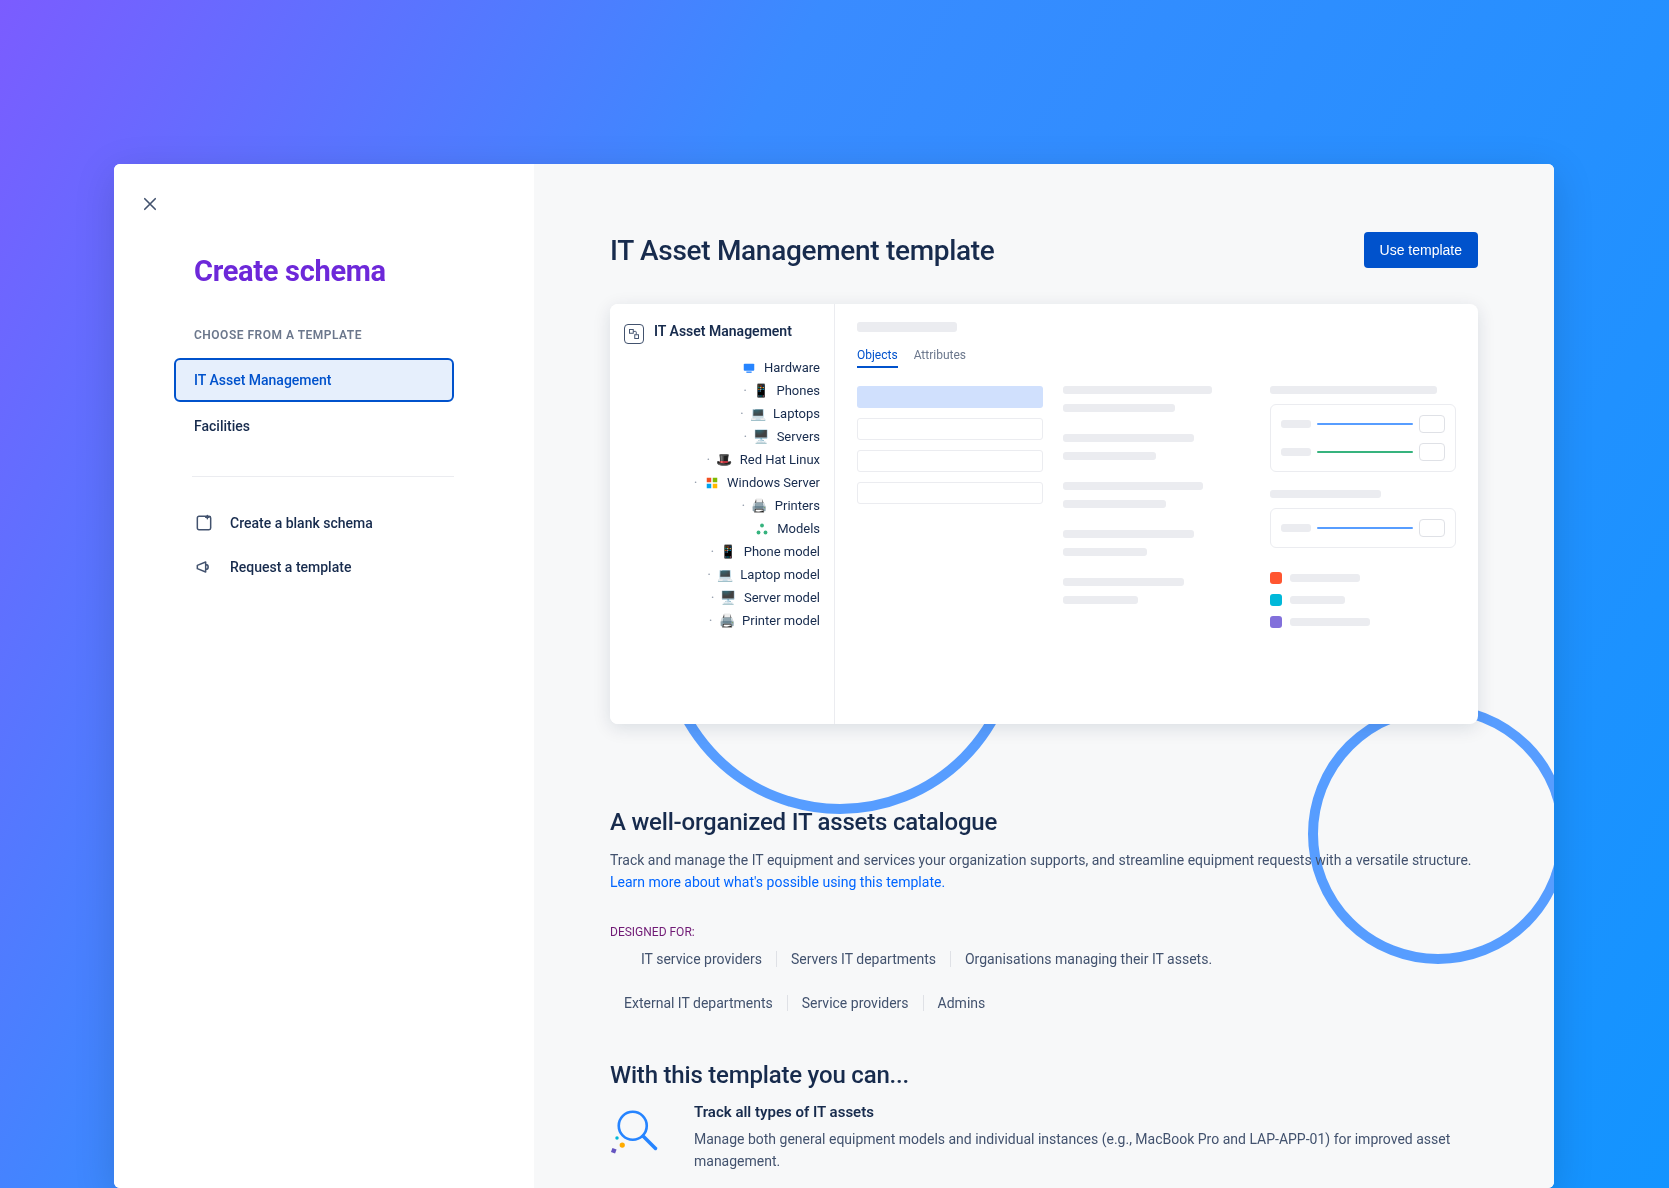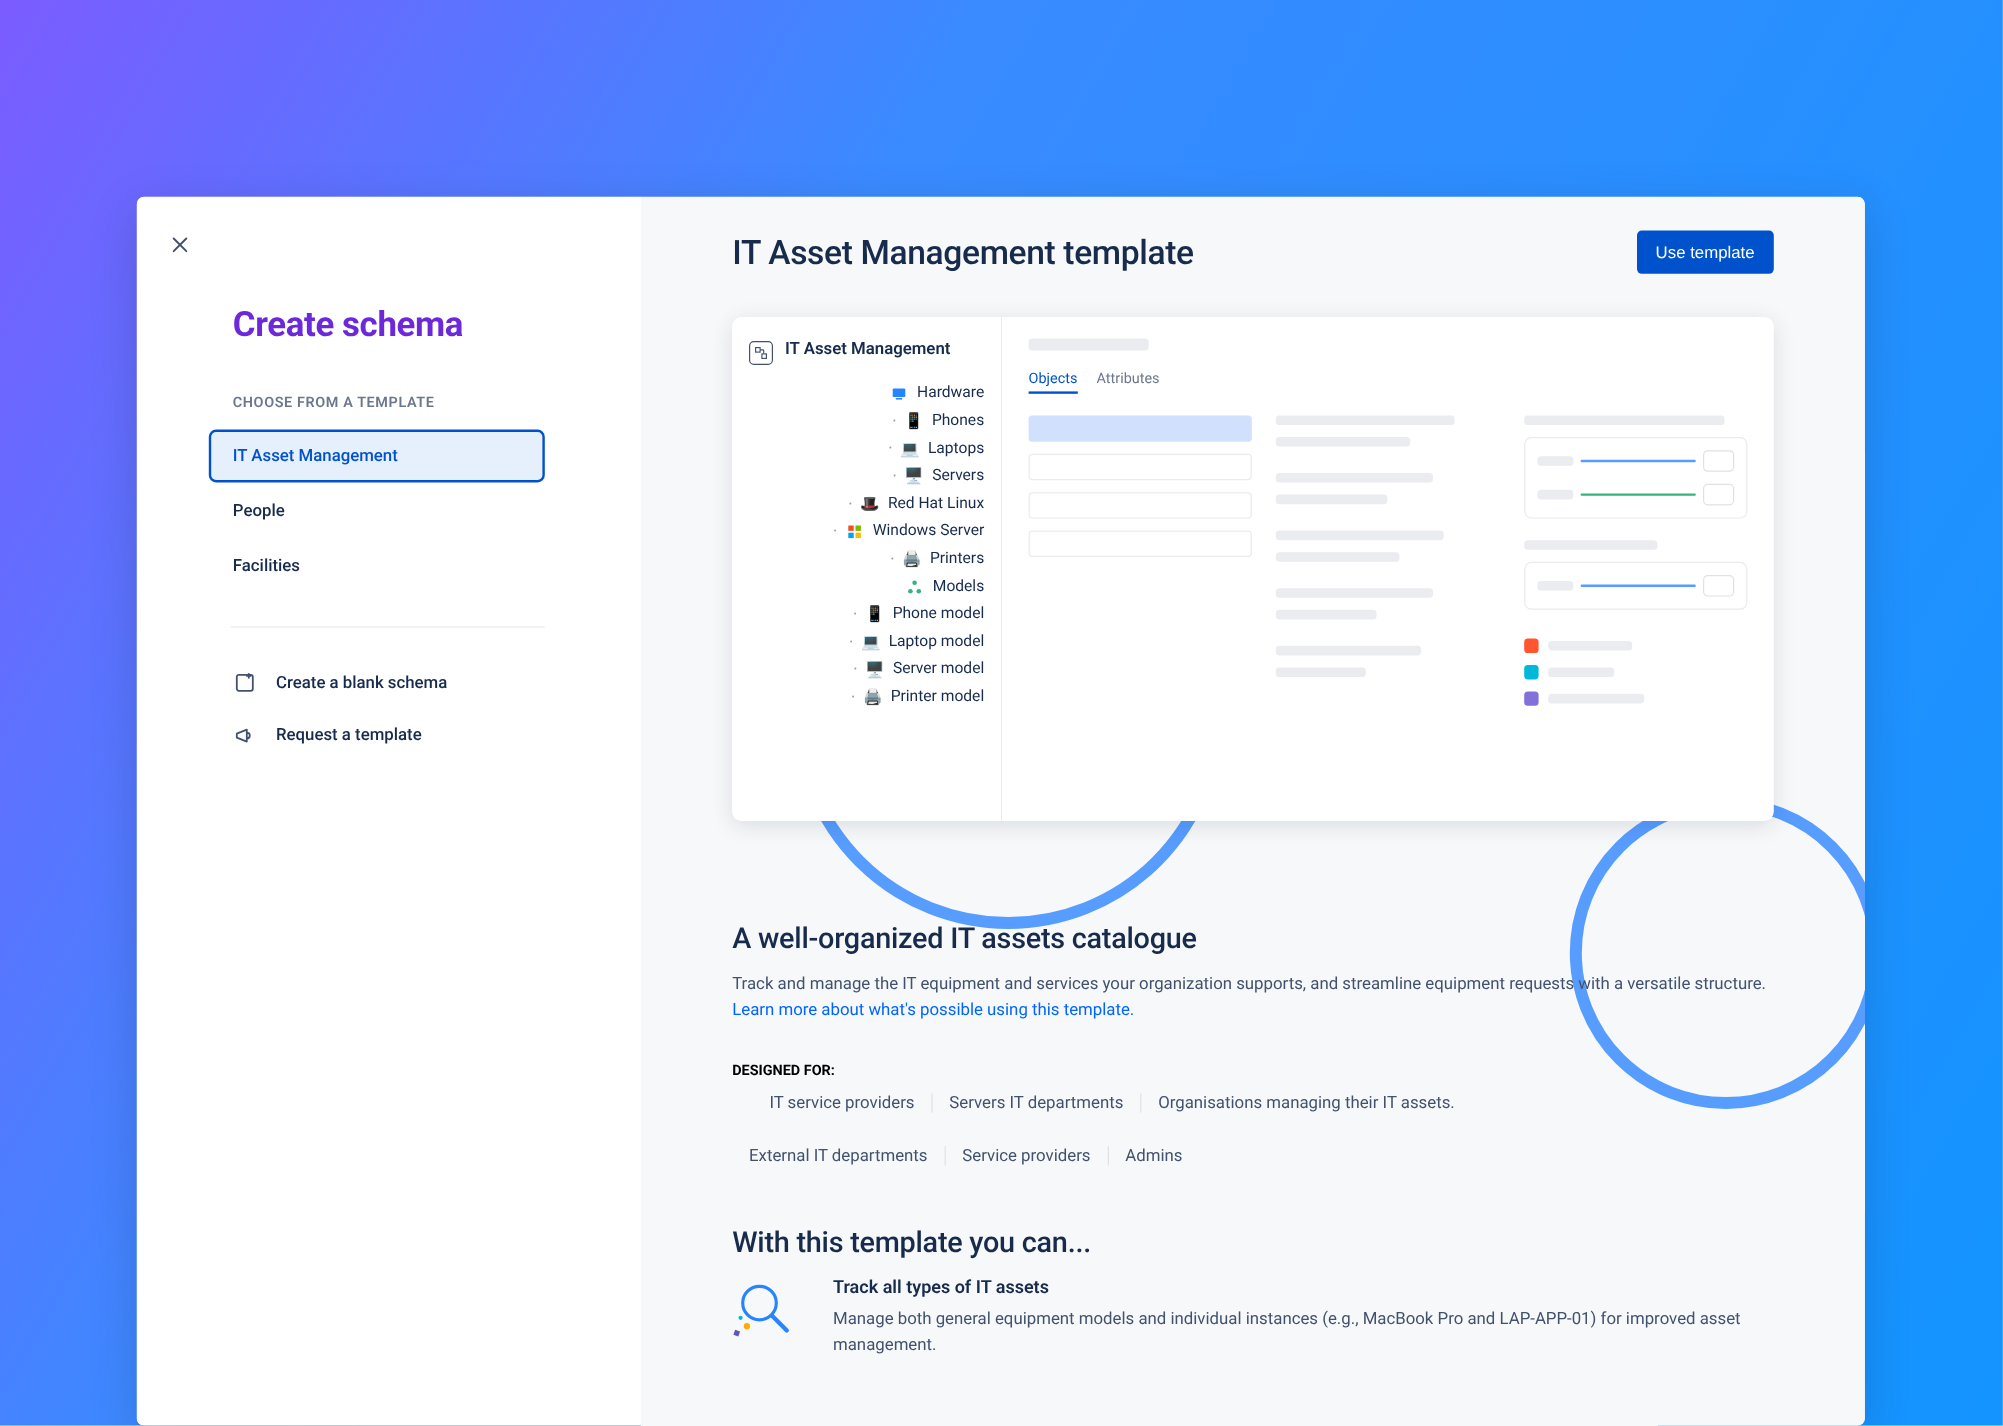--- a/index.html
+++ b/index.html
@@ -89,21 +89,21 @@
   width: 20px;
   height: 20px;
   display: flex;
   align-items: center;
   justify-content: center;
   color: #42526E;
 }
 .main {
   flex: 1;
   background: #F7F8F9;
-  padding: 28px 76px;
+  padding: 68px 76px;
   overflow-y: auto;
   position: relative;
 }
 .header-row {
   display: flex;
   align-items: center;
   justify-content: space-between;
   margin-bottom: 36px;
 }
 .main-title {
@@ -227,21 +227,21 @@
 .section-title {
   font-size: 24px;
   font-weight: 500;
   color: #172B4D;
   margin-bottom: 14px;
   letter-spacing: -0.2px;
   margin-top: 26px;
 }
 .desc-text { font-size: 14px; color: #42526E; line-height: 1.55; }
 .link { color: #0065FF; cursor: pointer; }
-.designed-label { font-size: 12px; font-weight: 700; color: #000000; margin: 32px 0 12px 0; }
+.designed-label { font-size: 12px; font-weight: 400; color: #701a75; margin: 32px 0 12px 0; }
 .tags-row { display: flex; flex-wrap: wrap; gap: 0; row-gap: 14px; }
 .tag { font-size: 14px; color: #42526E; padding: 0 14px; border-right: 1.5px solid #DFE1E6; }
 .tag:first-child { padding-left:0;margin-left:31px; }
 .tag:last-child, .tag.nobar { border-right:none; }
 .sub-section { margin-top: 50px; position:relative; z-index:2;}
 .feature-row { display:flex; gap: 28px; margin-top:10px; align-items:flex-start; }
 .feature-icon { width: 56px; height: 56px; flex-shrink:0; }
 .feature-title { font-size: 15px; font-weight: 600; color:#172B4D; margin-bottom:8px; }
 .feature-text { font-size: 14px; color:#42526E; line-height:1.55; }
 </style>
@@ -252,21 +252,20 @@
   <div class="sidebar">
     <div class="close-btn">
       <svg viewBox="0 0 24 24">
           <path d="M5 5 L19 19 M19 5 L5 19" stroke="currentColor" stroke-width="2.2" stroke-linecap="round" fill="none"></path>
         </svg>
     </div>
     <h1 class="sidebar-title">Create schema</h1>
     <div class="section-label">CHOOSE FROM A TEMPLATE</div>
     <div class="template-list">
       <div class="template-item selected">IT Asset Management</div>
-      <div class="template-item">People</div>
       <div class="template-item">Facilities</div>
     </div>
     <div class="divider"></div>
     <div class="action-item">
       <span class="action-icon">
         <svg viewBox="0 0 24 24" width="20" height="20">
             <rect x="4" y="4" width="16" height="16" rx="2" fill="none" stroke="currentColor" stroke-width="1.8"></rect>
             <path d="M16 3 v4 M14 5 h4" stroke="currentColor" stroke-width="1.8" stroke-linecap="round"></path>
           </svg>
       </span>

